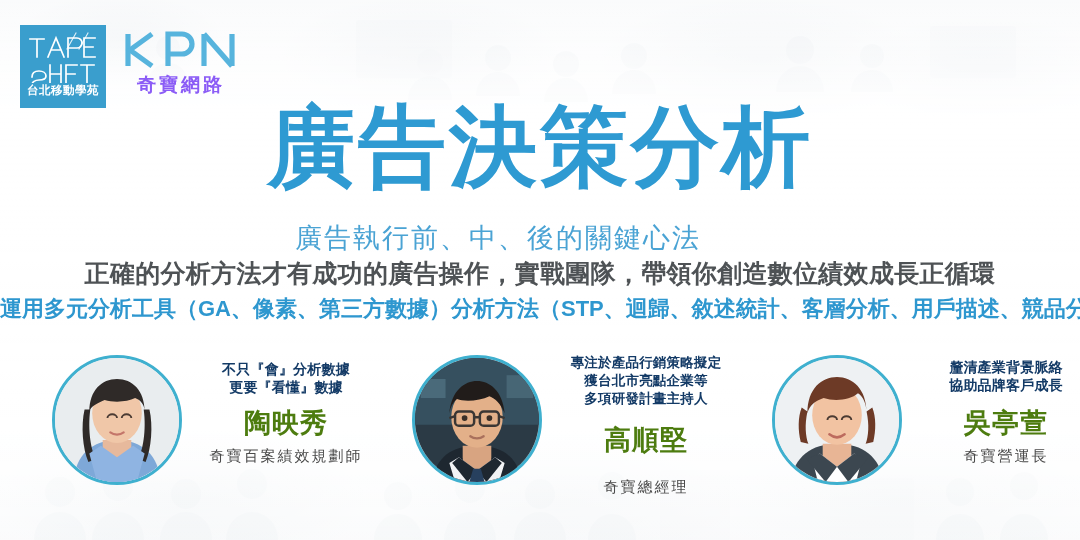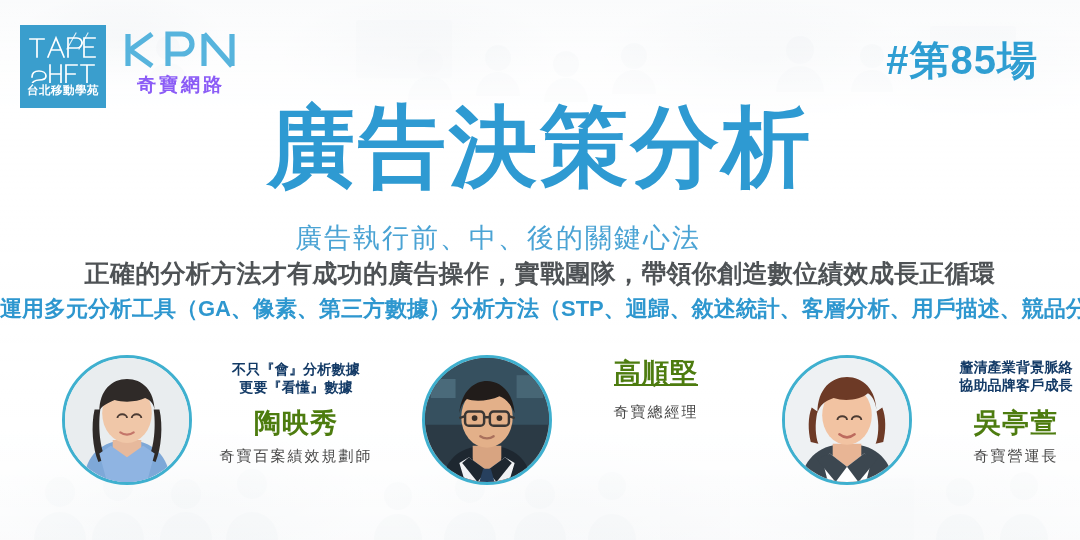--- a/index.html
+++ b/index.html
@@ -76,21 +76,21 @@
     color:#4e5255;font-size:25px;font-weight:700;letter-spacing:.3px;line-height:1.2;
     white-space:nowrap;
   }
   .methods{
     position:absolute;left:0;top:296px;width:1080px;text-align:center;
     color:#2e97cf;font-size:22px;font-weight:700;letter-spacing:0px;line-height:1.2;
     white-space:nowrap;
   }
 
   
-  .speakers{position:absolute;left:18px;top:352px;width:960px;height:150px;}
+  .speakers{position:absolute;left:8px;top:352px;width:960px;height:150px;}
   .speaker{position:absolute;top:0;width:360px;height:148px;}
   .speaker.s1{left:14px;}
   .speaker.s2{left:374px;}
   .speaker.s3{left:734px;}
 
   .avatar{
     position:absolute;left:30px;top:3px;width:130px;height:130px;border-radius:50%;
     border:3px solid #3fb0cf;box-sizing:border-box;overflow:hidden;background:#eef1f3;
   }
   .avatar svg{display:block;width:100%;height:100%;}
@@ -103,22 +103,22 @@
     padding-top:2px;white-space:pre-line;
   }
   .sp-name{
     color:#4d7c0f;font-weight:700;font-size:27px;letter-spacing:1px;line-height:1.1;
     margin-top:6px;
   }
   .sp-role{
     color:#4a4a4a;font-size:15px;letter-spacing:2px;line-height:1.2;margin-top:8px;
   }
   .speaker.s2 .sp-blurb{font-size:13.5px;}
-  .speaker.s2 .sp-name{margin-top:7px;text-decoration:underline;}
-  .speaker.s2 .sp-role{margin-top:14px;}
+  .speaker.s2 .sp-name{margin-top:19px;}
+  .speaker.s2 .sp-role{margin-top:22px;}
   .speaker.s1 .sp-blurb{padding-top:8px;}
   .speaker.s1 .sp-name{margin-top:12px;}
   .speaker.s3 .sp-blurb{padding-top:6px;}
   .speaker.s3 .sp-name{margin-top:14px;}
 </style>
 </head>
 <body>
 
 <div id="poster">
 
@@ -199,21 +199,20 @@
           <path d="M30 4L8 20l22 16"></path>
           <path d="M46 36V4h14a10 10 0 010 20H46"></path>
           <path d="M82 36V4"></path>
           <path d="M82 4l28 32"></path>
           <path d="M110 4v32"></path>
         </g>
       </svg>
       <div class="kpn-zh">奇寶網路</div>
     </div>
 
-    <div class="session-no">#第85場</div>
   </div>
 
   <div class="main-title">廣告決策分析</div>
   <div class="subtitle">廣告執行前、中、後的關鍵心法</div>
   <div class="tagline">正確的分析方法才有成功的廣告操作，實戰團隊，帶領你創造數位績效成長正循環</div>
   <div class="methods">運用多元分析工具（GA、像素、第三方數據）分析方法（STP、迴歸、敘述統計、客層分析、用戶描述、競品分析）</div>
 
   <div class="speakers">
 
     <div class="speaker s1">
@@ -259,20 +258,23 @@
             <rect x="42" y="56" width="20" height="15" rx="4"></rect>
             <rect x="68" y="56" width="20" height="15" rx="4"></rect>
             <path d="M62 62h6M42 61l-6 2M88 61l6 2"></path>
           </g>
           <circle cx="52" cy="63" r="3" fill="#3a2f28"></circle>
           <circle cx="78" cy="63" r="3" fill="#3a2f28"></circle>
           <path d="M58 82c4 3 10 3 14 0" fill="none" stroke="#a9705c" stroke-width="2.4" stroke-linecap="round"></path>
         </svg>
       </div>
       <div class="sp-text">
+        <div class="sp-blurb">專注於產品行銷策略擬定
+獲台北市亮點企業等
+多項研發計畫主持人</div>
         <div class="sp-name">高順堅</div>
         <div class="sp-role">奇寶總經理</div>
       </div>
     </div>
 
     <div class="speaker s3">
       <div class="avatar">
         <svg viewBox="0 0 130 130">
           <rect width="130" height="130" fill="#eef1f3"></rect>
           <path d="M16 130c4-26 22-40 49-40s45 14 49 40z" fill="#3c4750"></path>

